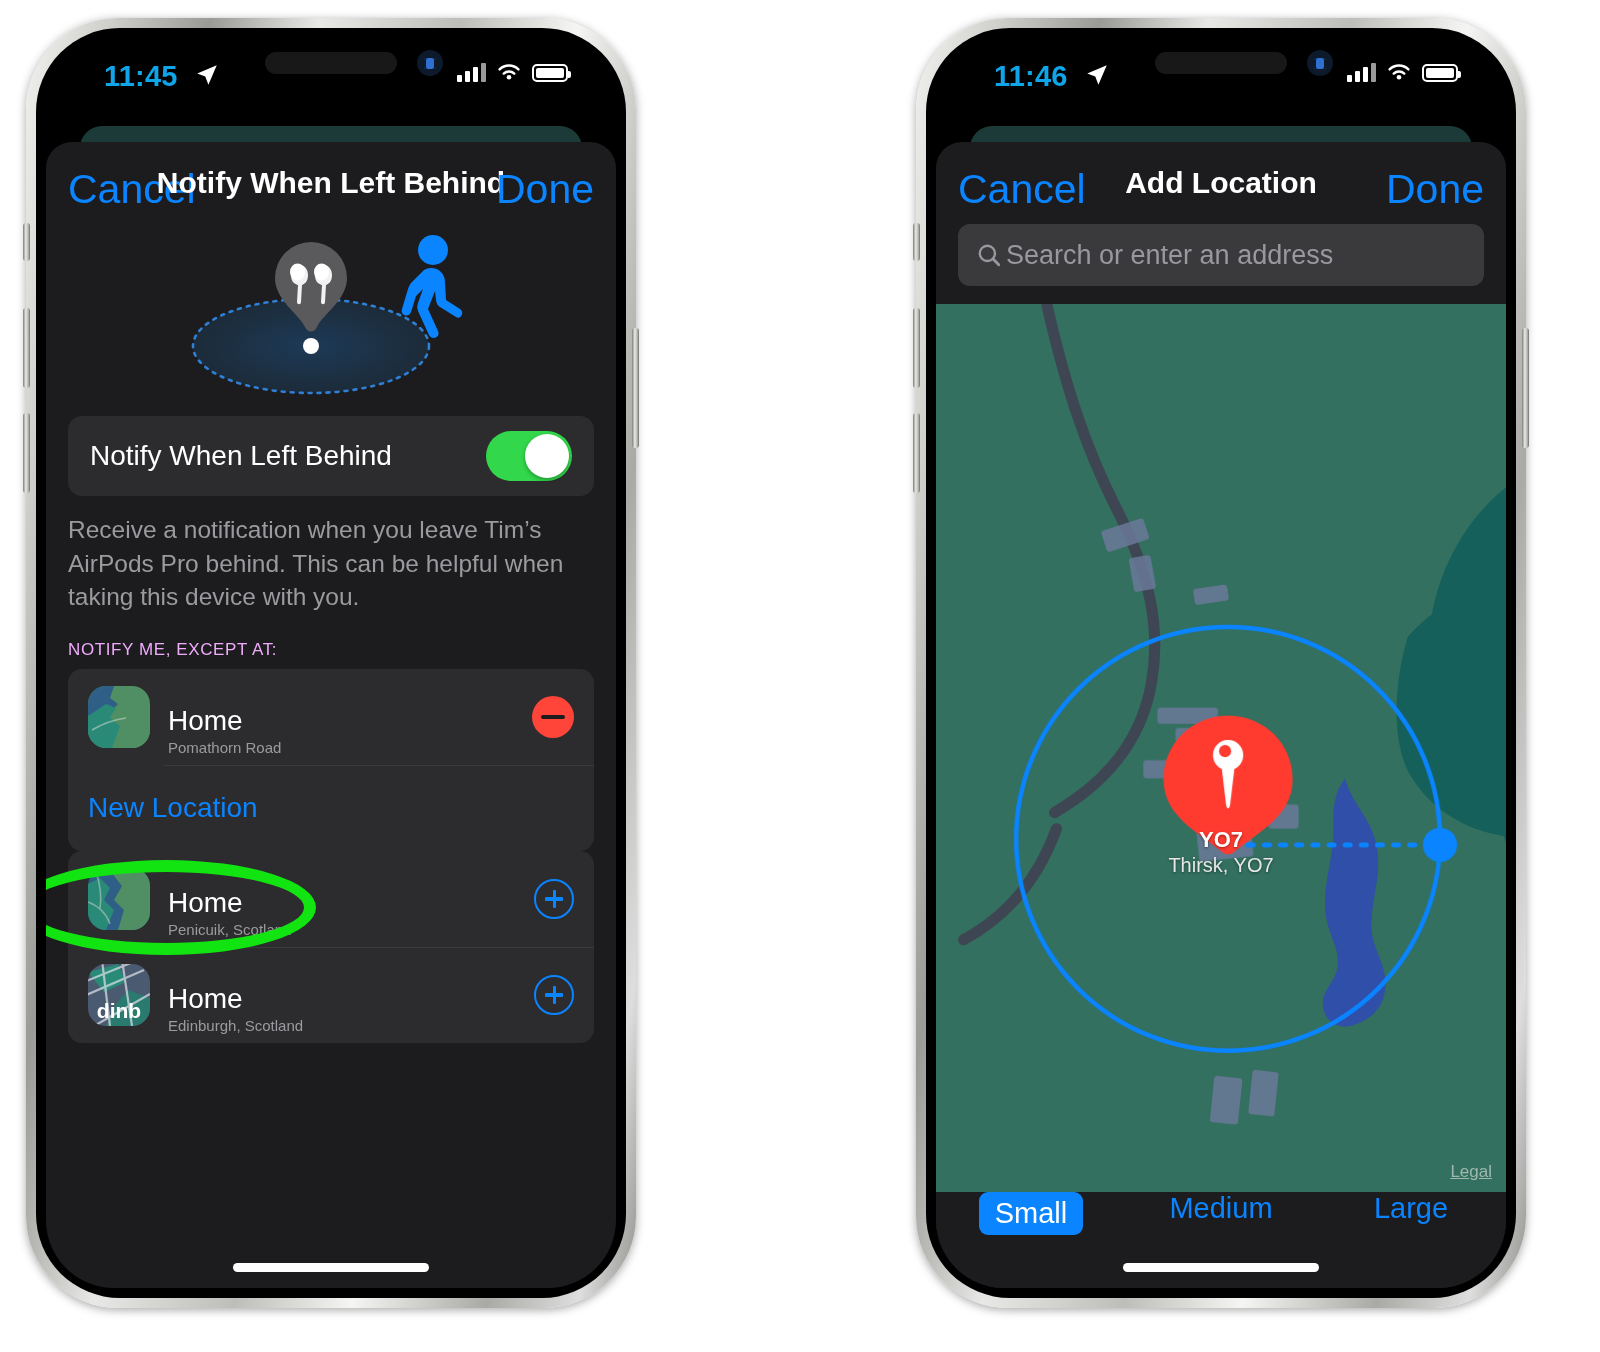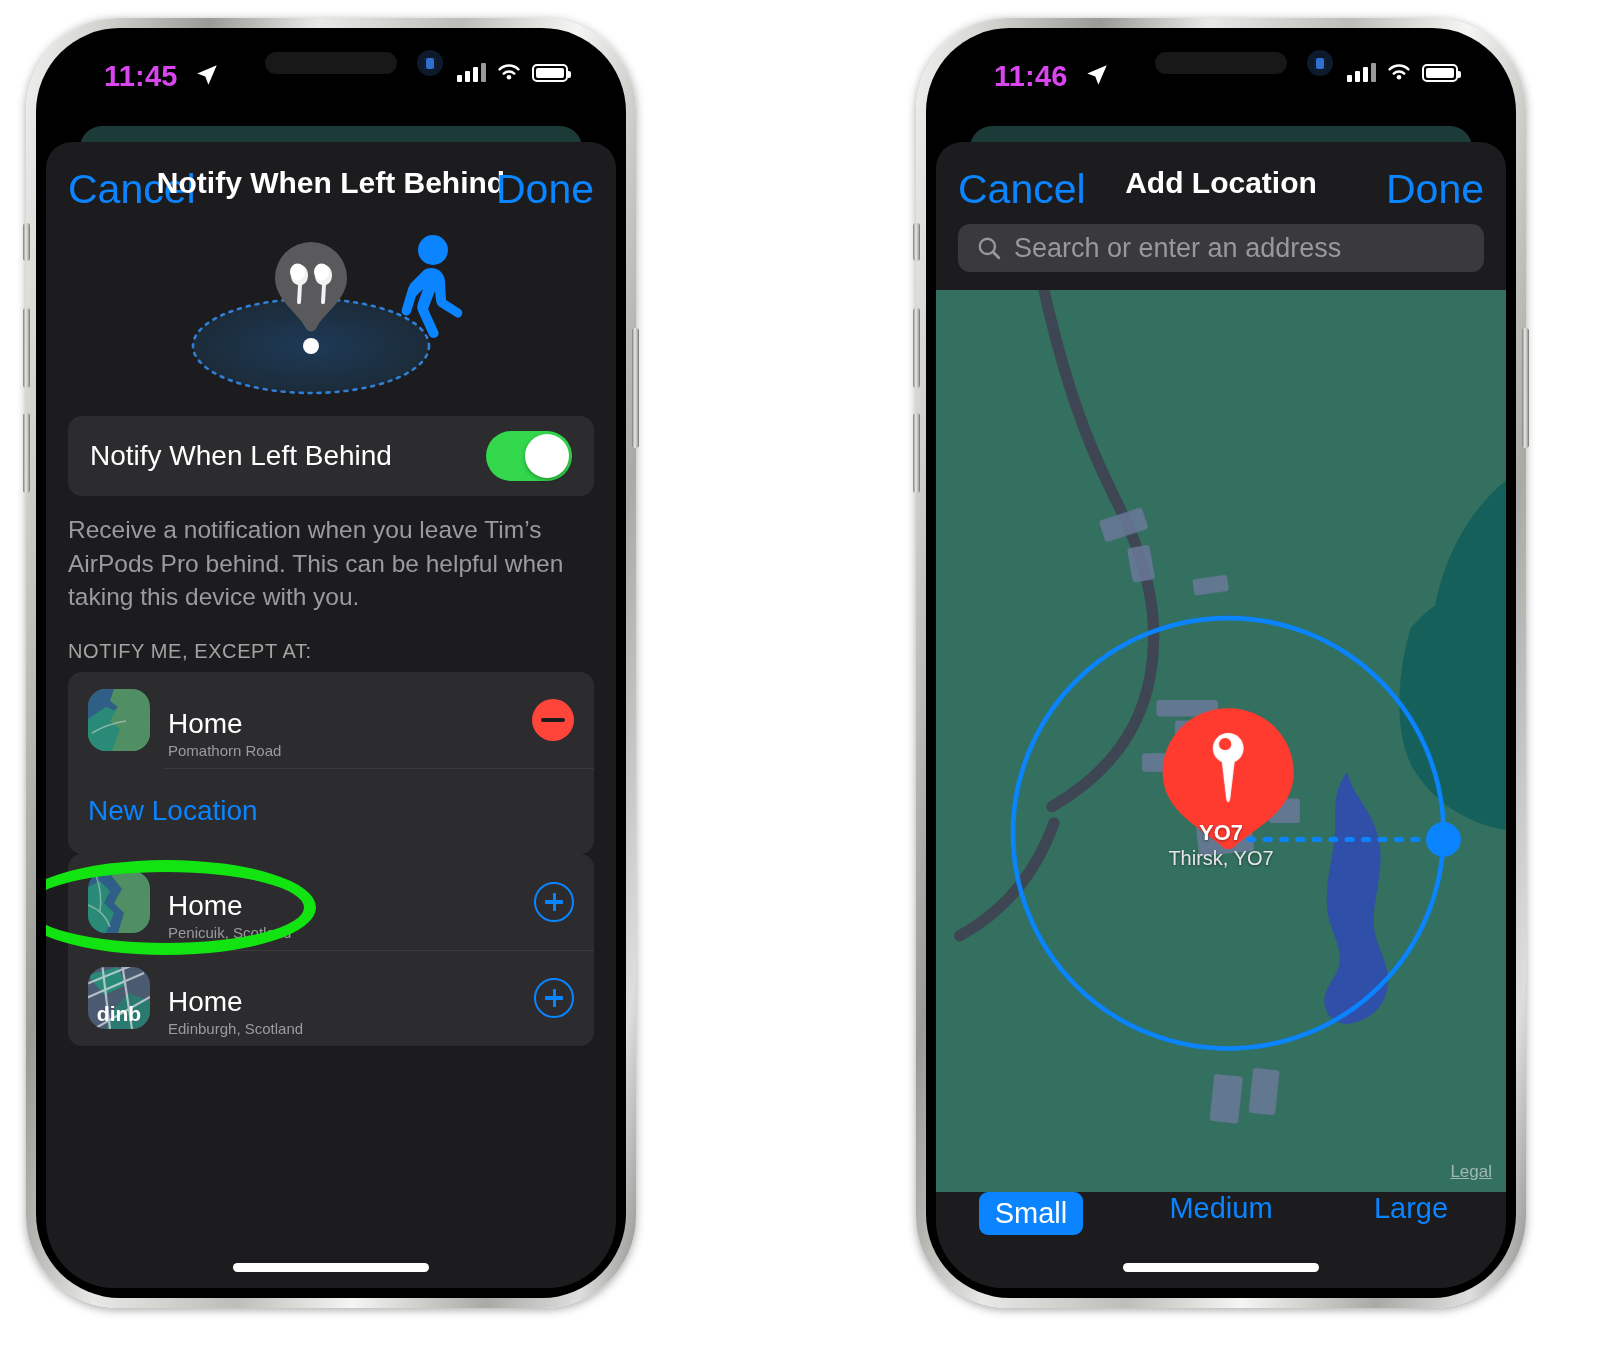--- a/index.html
+++ b/index.html
@@ -28,21 +28,21 @@
     border-radius:68px; overflow:hidden; background:#000;
   }
   
   .btn-side { position:absolute; background:linear-gradient(90deg,#7d7d79,#e9e9e7 40%,#b6b6b2 75%,#6f6f6b); border-radius:3px; }
   .mute  { left:-3px; width:7px;  height:38px; top:205px; }
   .volup { left:-3px; width:7px;  height:80px; top:290px; }
   .voldn { left:-3px; width:7px;  height:80px; top:395px; }
   .power { right:-3px; width:7px; height:120px; top:310px; }
 
   
-  .statusbar { position:absolute; left:0; top:0; width:100%; height:76px; z-index:9; color:#d946ef;text-decoration:underline; }
+  .statusbar { position:absolute; left:0; top:0; width:100%; height:76px; z-index:9; color:#0ea5e9;text-decoration:underline; }
   .sb-time { position:absolute; left:58px; top:22px; font-size:29px; font-weight:600; letter-spacing:.2px; }
   .sb-loc  { position:absolute; left:148px; top:24px; width:26px; height:26px; }
   .sb-right{ position:absolute; right:48px; top:24px; display:flex; align-items:center; gap:9px; }
   .bars { display:flex; align-items:flex-end; gap:3px; height:19px; }
   .bars i { display:block; width:5px; background:#fff; border-radius:1px; }
   .bars i:nth-child(1){height:7px}  .bars i:nth-child(2){height:11px}
   .bars i:nth-child(3){height:15px} .bars i:nth-child(4){height:19px; background:#9b9b9b}
   .batt { width:36px; height:18px; border:2px solid #fff; border-radius:5px; position:relative; }
   .batt::after{content:"";position:absolute;right:-5px;top:5px;width:3px;height:7px;background:#fff;border-radius:0 2px 2px 0;}
   .batt i{position:absolute;left:2px;top:2px;bottom:2px;right:2px;background:#fff;border-radius:2px;}
@@ -74,21 +74,21 @@
   
   .group { margin:0 22px; background:#2c2c2e; border-radius:14px; overflow:hidden; }
   .row-toggle { display:flex; align-items:center; justify-content:space-between;
      padding:0 22px; height:80px; }
   .row-toggle .lbl { font-size:28px; color:#fff; }
   .switch { width:86px; height:50px; border-radius:25px; background:#32d74b; position:relative; cursor:pointer; }
   .switch b { position:absolute; right:3px; top:3px; width:44px; height:44px; border-radius:50%;
      background:#fff; box-shadow:0 2px 4px rgba(0,0,0,.3); }
 
   .footnote { margin:17px 22px 0 22px; font-size:24.5px; line-height:1.37; color:#9b9b9f; }
-  .section-hdr { margin:26px 22px 9px 22px; font-size:20px; letter-spacing:.6px; color:#a3a3a3; }
+  .section-hdr { margin:26px 22px 9px 22px; font-size:17px; letter-spacing:.6px; color:#f0abfc; }
 
   .row { display:flex; align-items:center; height:96px; padding:0 20px; position:relative; }
   .row + .row::before, .row-link::before { content:""; position:absolute; left:96px; right:0; top:0; height:1px; background:#3a3a3c; }
   .thumb { width:62px; height:62px; border-radius:18px; overflow:hidden; flex:0 0 auto; position:relative; }
   .row-text { margin-left:18px; flex:1 1 auto;margin-top:29px; }
   .row-title { font-size:28px; color:#fff; line-height:1.16; }
   .row-sub { font-size:15px; color:#9b9b9f; line-height:1.25; margin-top:2px; }
 
   .circ-minus { width:42px; height:42px; border-radius:50%; background:#ff453a; position:relative; cursor:pointer; }
   .circ-minus::after { content:""; position:absolute; left:9px; right:9px; top:19px; height:4px; background:#1c1c1e; border-radius:2px; }
@@ -100,21 +100,21 @@
   .row-link { height:86px; display:flex; align-items:center; padding:0 20px; position:relative; cursor:pointer; }
   .row-link span { font-size:28px; color:#0a84ff; }
 
   
   .annot { position:absolute; left:-30px; top:718px; width:300px; height:95px;
      border:12px solid #12e412; border-radius:50%; pointer-events:none; z-index:30; }
 
   
   .sheet-r { position:absolute; left:0; right:0; top:104px; bottom:0; background:#1c1c1e; border-radius:26px 26px 0 0; display:flex; flex-direction:column; }
   .searchwrap { padding:0 22px 18px 22px; }
-  .searchbar { height:48px; background:#3a3a3c; border-radius:12px; display:flex; align-items:center; padding:10px 18px; gap:12px; cursor:text; }
+  .searchbar { height:62px; background:#3a3a3c; border-radius:12px; display:flex; align-items:center; padding:10px 18px; gap:4px; cursor:text; }
   .searchbar .ph { font-size:27px; color:#98989f; }
 
   .map { position:relative; flex:1 1 auto; overflow:hidden; background:#33705f; }
   .maplabel { position:absolute; text-align:center; color:#fff; text-shadow:0 1px 3px rgba(0,0,0,.45); }
   .ml-1 { font-size:22px; font-weight:600; }
   .ml-2 { font-size:20px; color:#e6e6e6; }
   .legal { position:absolute; right:14px; bottom:10px; font-size:17px; color:#9fb8ae;
      text-decoration:underline; cursor:pointer; }
 
   .segbar { height:96px; background:#1c1c1e; display:flex; align-items:flex-start; }

